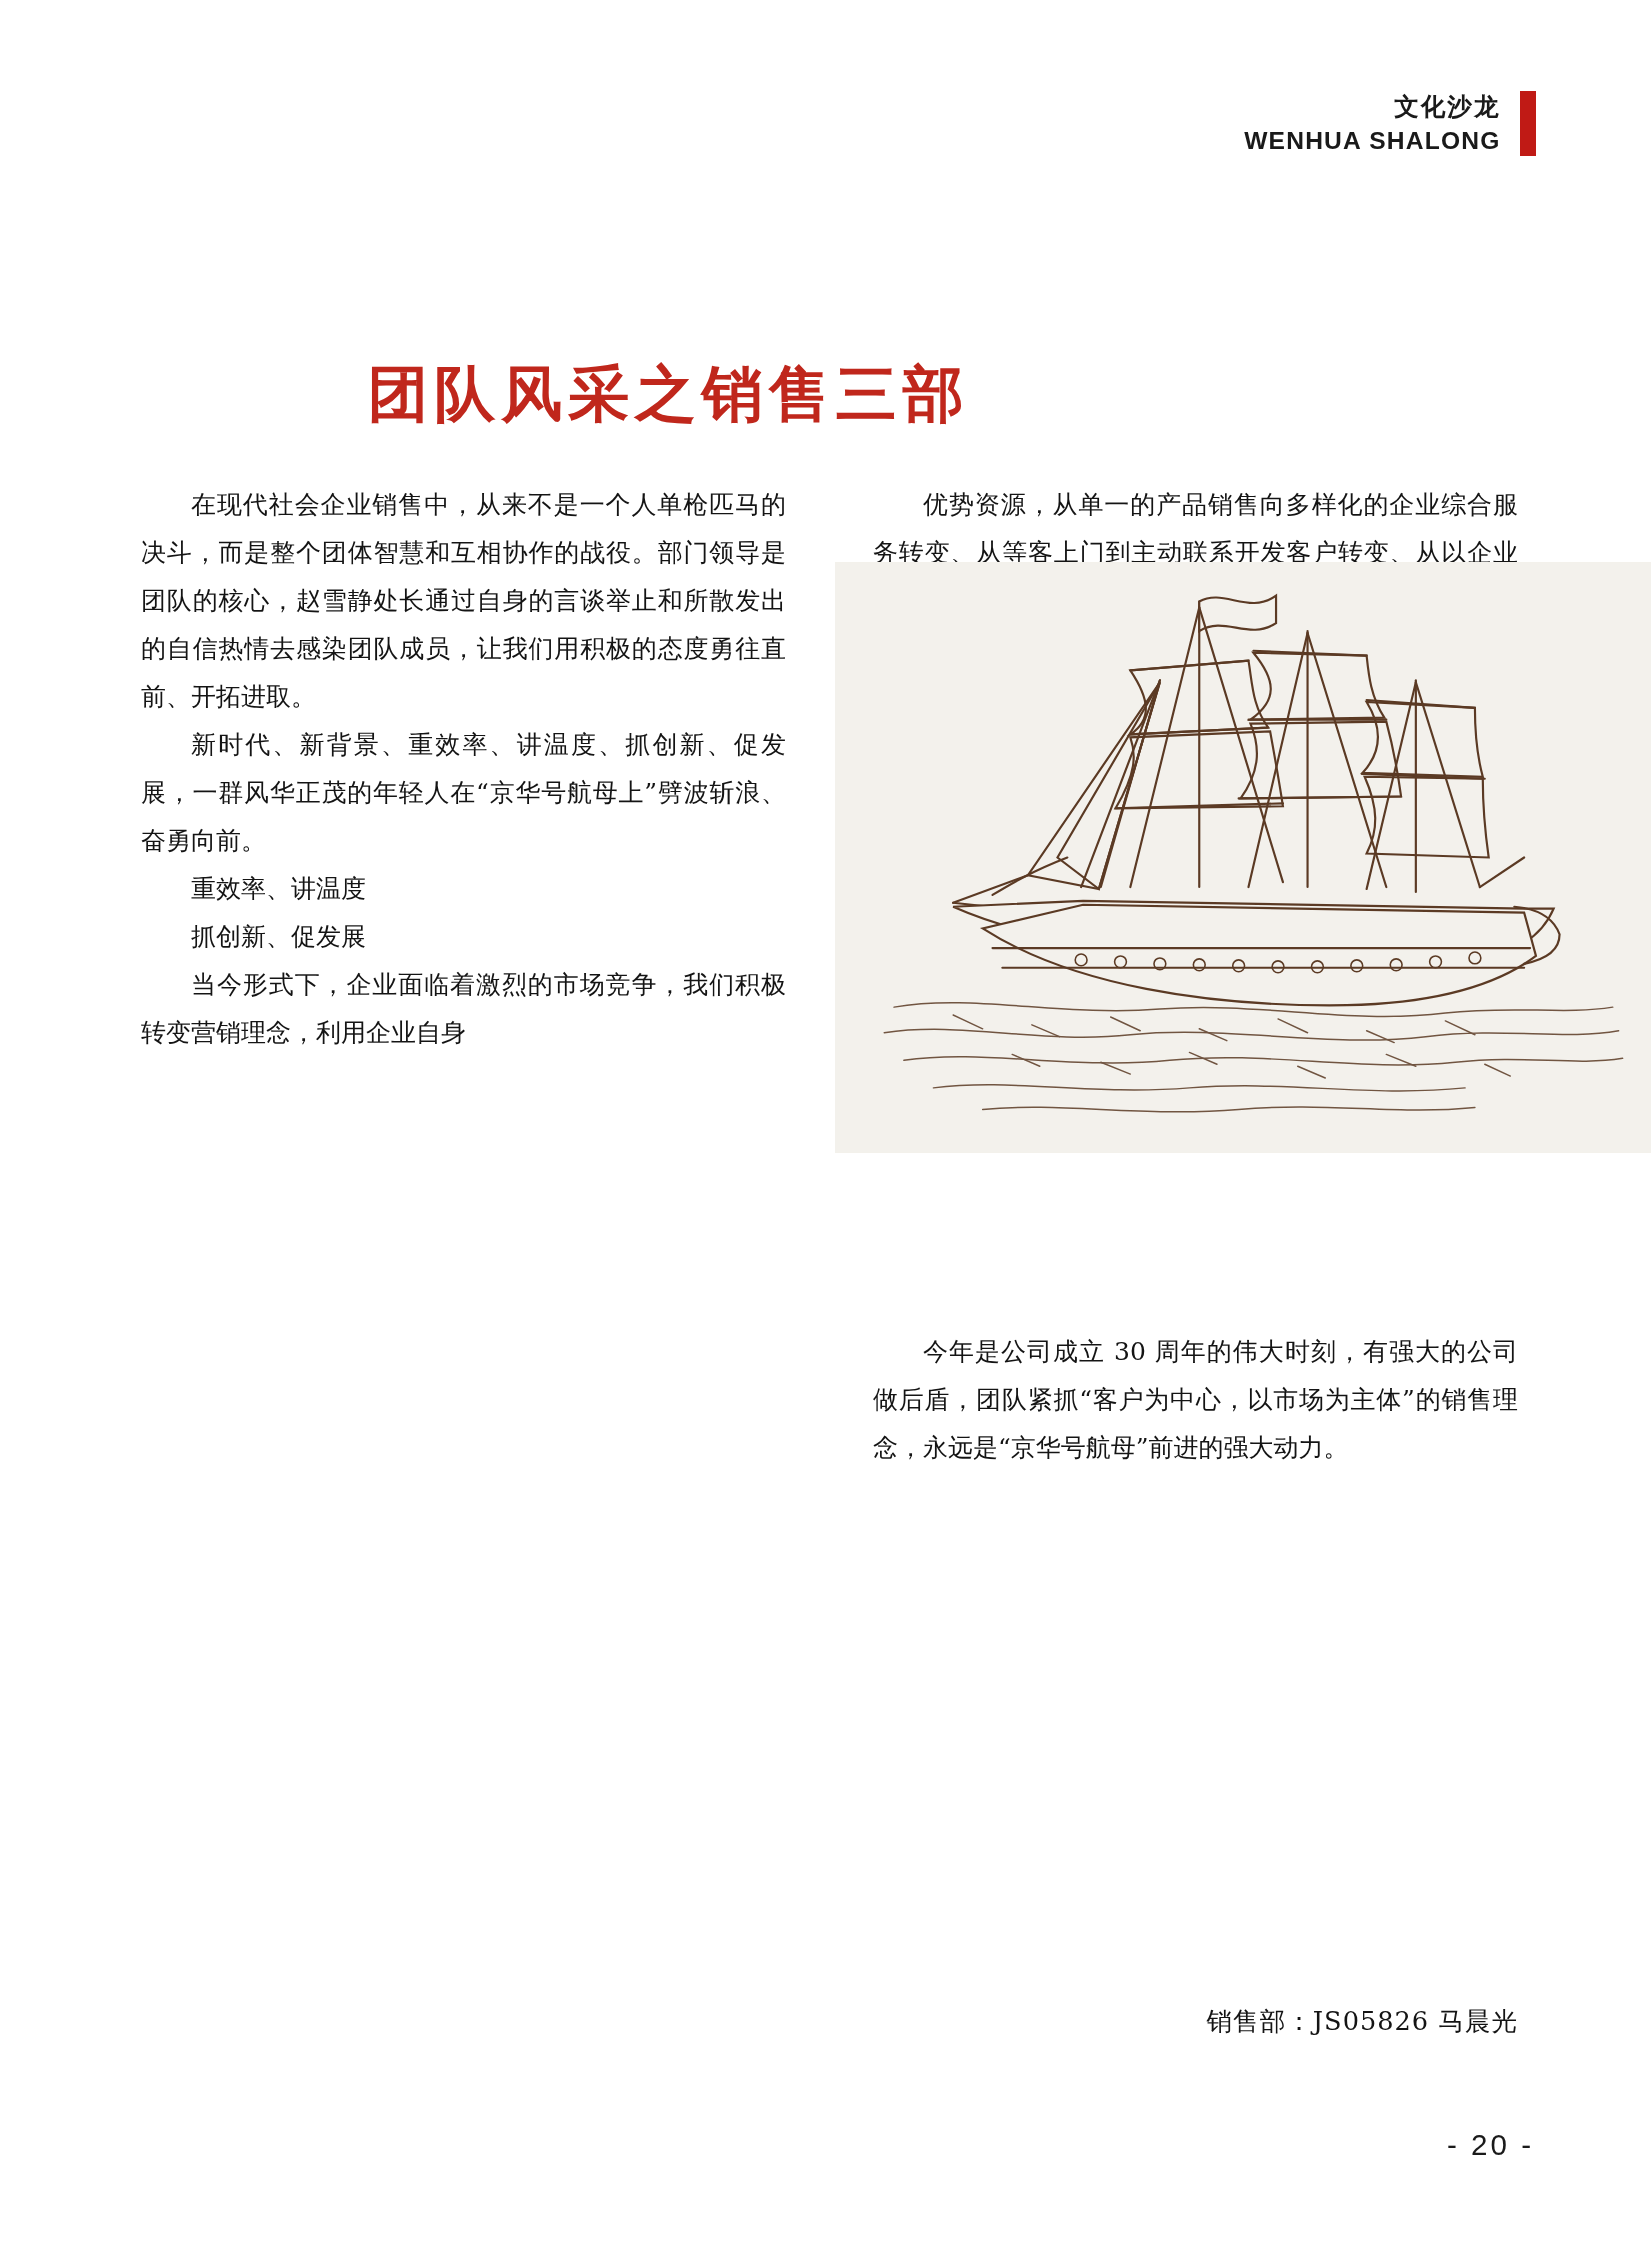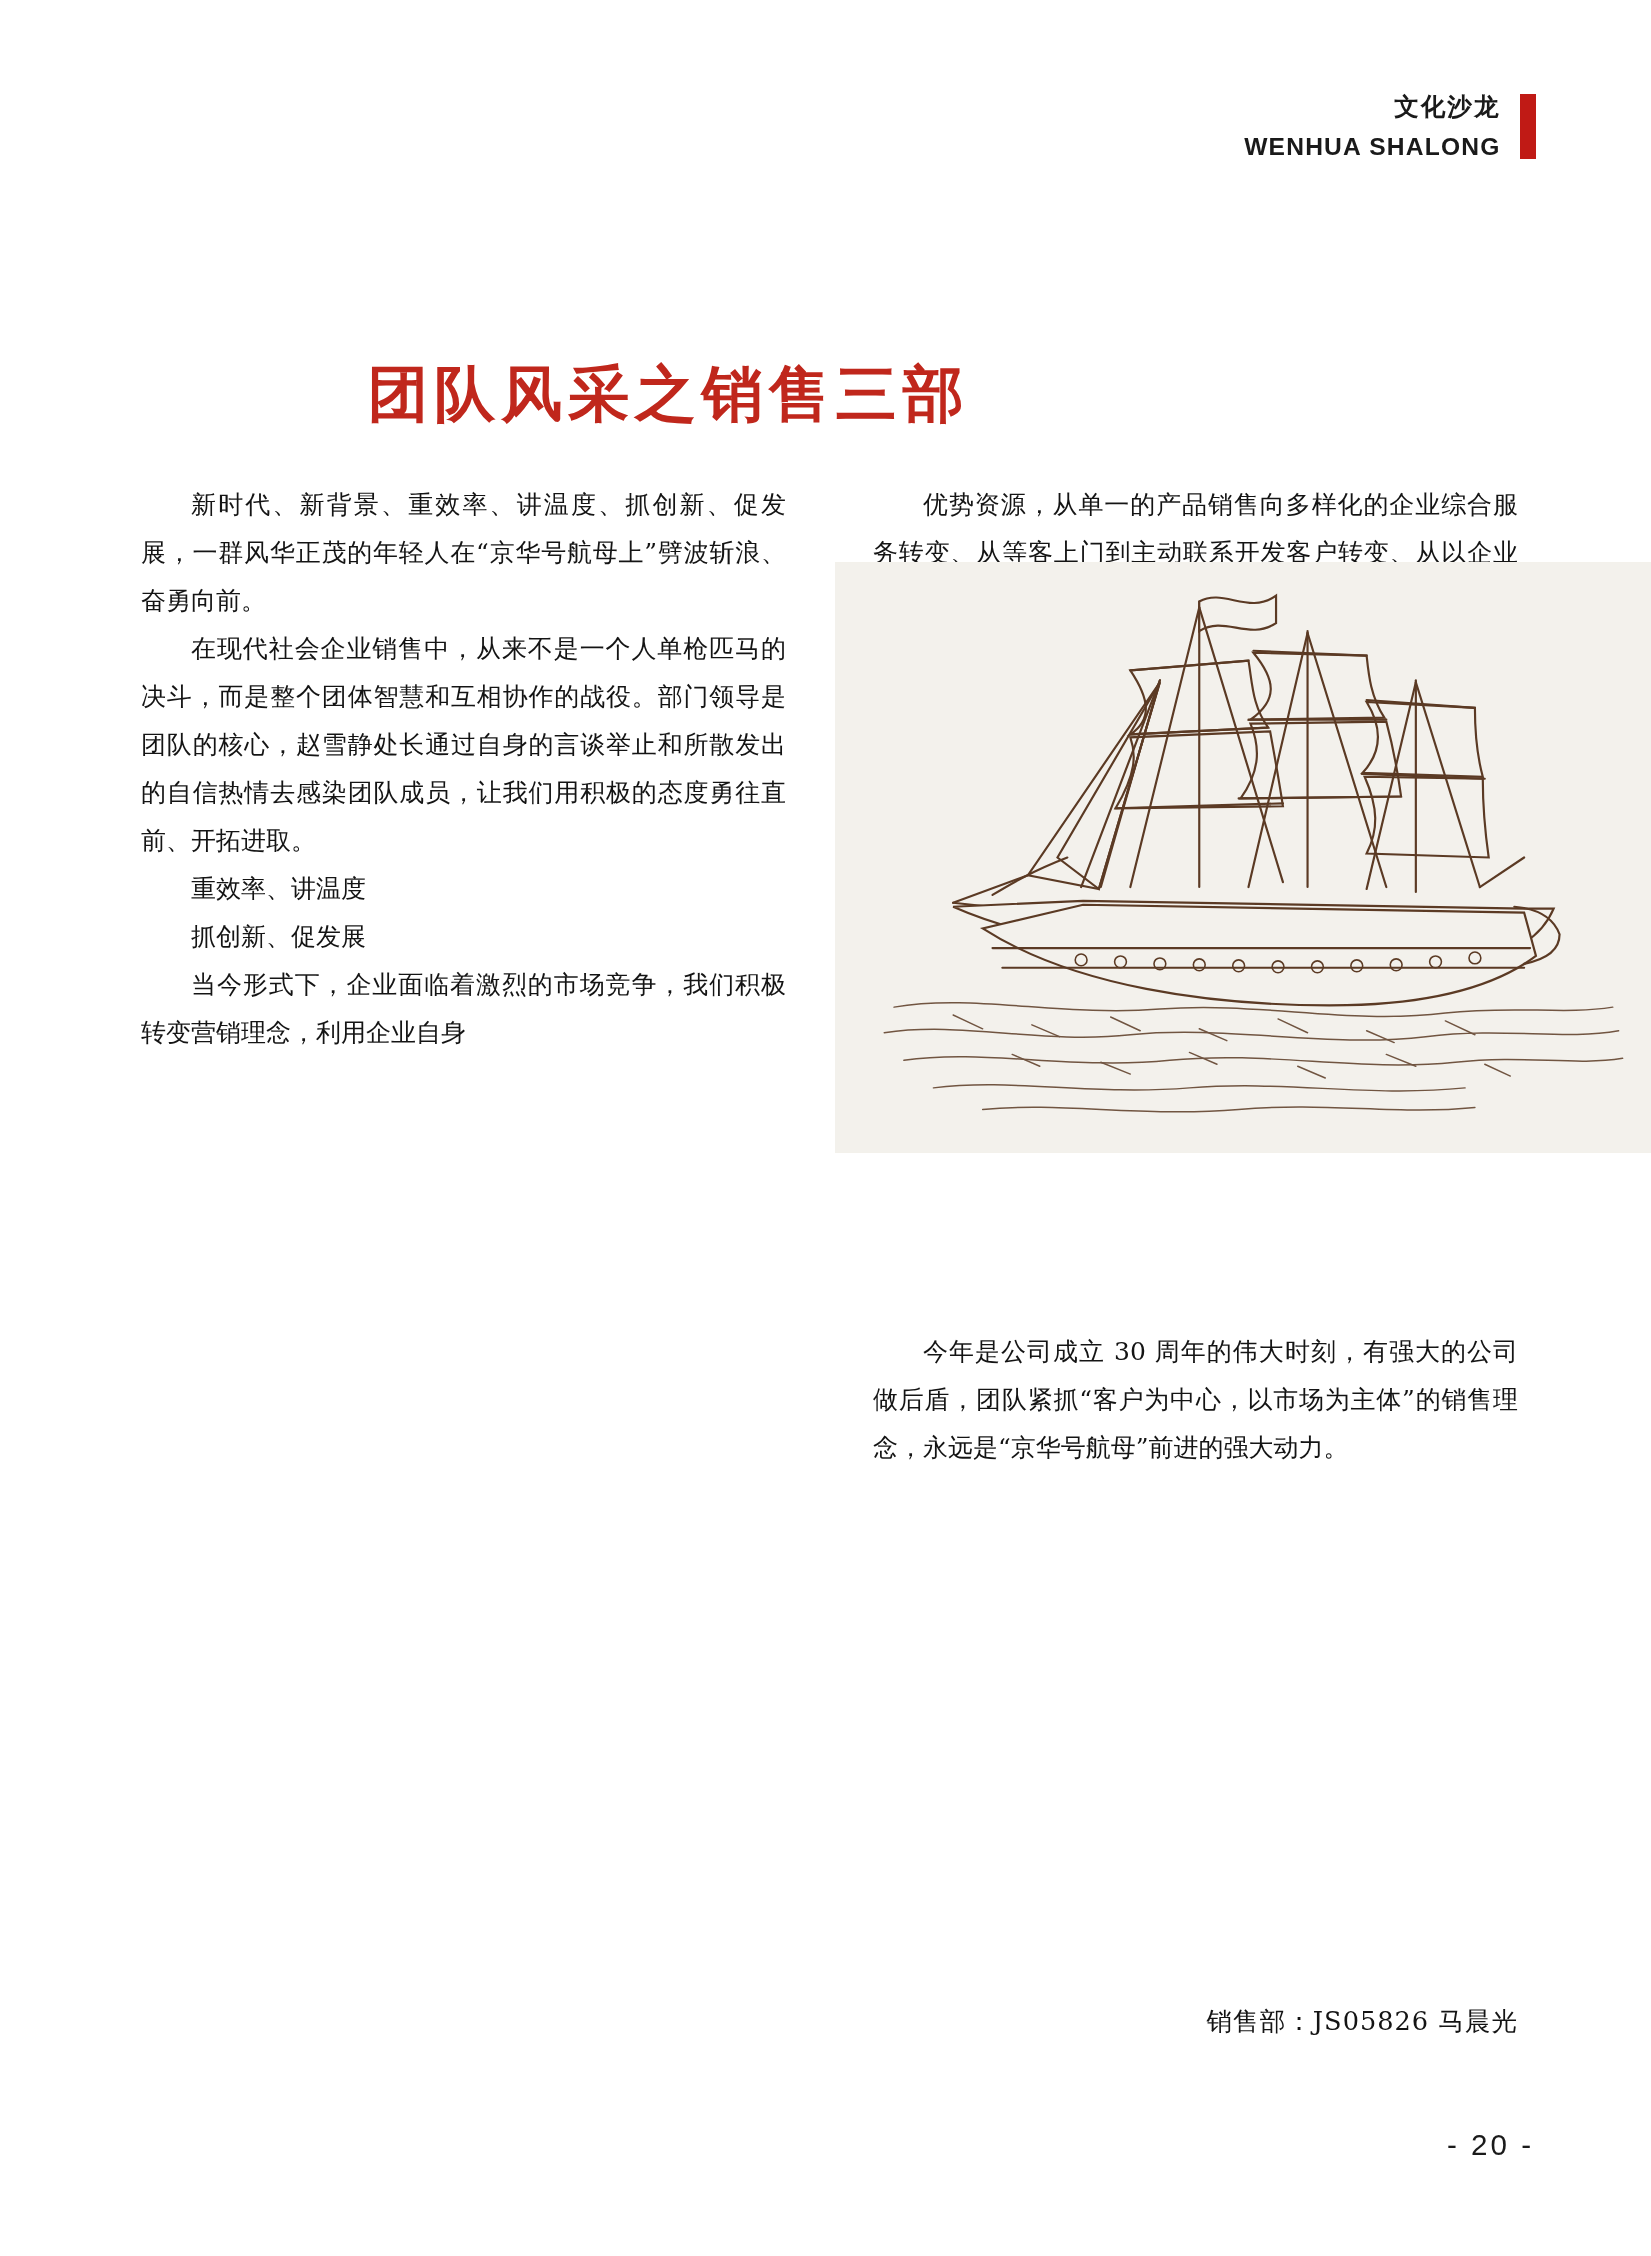--- a/index.html
+++ b/index.html
@@ -36,21 +36,21 @@
     color: #1a1a1a;
     font-family: "DejaVu Sans", "Liberation Sans", sans-serif;
     font-weight: 700;
   }
   .header-en {
     font-size: 24.6px;
     letter-spacing: 1.2px;
     color: #1a1a1a;
     font-family: "Liberation Sans", sans-serif;
     font-weight: 700;
-    margin-top: 9px;
+    margin-top: 2px;
   }
   .header-bar {
     width: 15.8px;
     height: 65px;
     background: #c01a15;
     margin-left: 5.9px;
   }
 
   
   .article-title {
@@ -136,22 +136,22 @@
     <div class="header-en">WENHUA SHALONG</div>
   </div>
   <div class="header-bar"></div>
 </div>
 
 <h1 class="article-title">团队风采之销售三部</h1>
 
 <div class="content">
 
   <div class="col col-left">
+    <p>在现代社会企业销售中，从来不是一个人单枪匹马的决斗，而是整个团体智慧和互相协作的战役。部门领导是团队的核心，赵雪静处长通过自身的言谈举止和所散发出的自信热情去感染团队成员，让我们用积极的态度勇往直前、开拓进取。</p>
     <p>新时代、新背景、重效率、讲温度、抓创新、促发展，一群风华正茂的年轻人在“京华号航母上”劈波斩浪、奋勇向前。</p>
-    <p>在现代社会企业销售中，从来不是一个人单枪匹马的决斗，而是整个团体智慧和互相协作的战役。部门领导是团队的核心，赵雪静处长通过自身的言谈举止和所散发出的自信热情去感染团队成员，让我们用积极的态度勇往直前、开拓进取。</p>
     <p>重效率、讲温度</p>
     <p>抓创新、促发展</p>
     <p>当今形式下，企业面临着激烈的市场竞争，我们积极转变营销理念，利用企业自身</p>
   </div>
 
   <div class="col col-right">
     <p>优势资源，从单一的产品销售向多样化的企业综合服务转变、从等客上门到主动联系开发客户转变、从以企业自身为主向到以客户需求为主导转变。</p>
     <p>坚持以问题为导向，聚焦钢管行业发展，“主动发现问题，积极解决问题”赵</p>
     <div style="height:607px"></div>
     <p>今年是公司成立 30 周年的伟大时刻，有强大的公司做后盾，团队紧抓“客户为中心，以市场为主体”的销售理念，永远是“京华号航母”前进的强大动力。</p>

